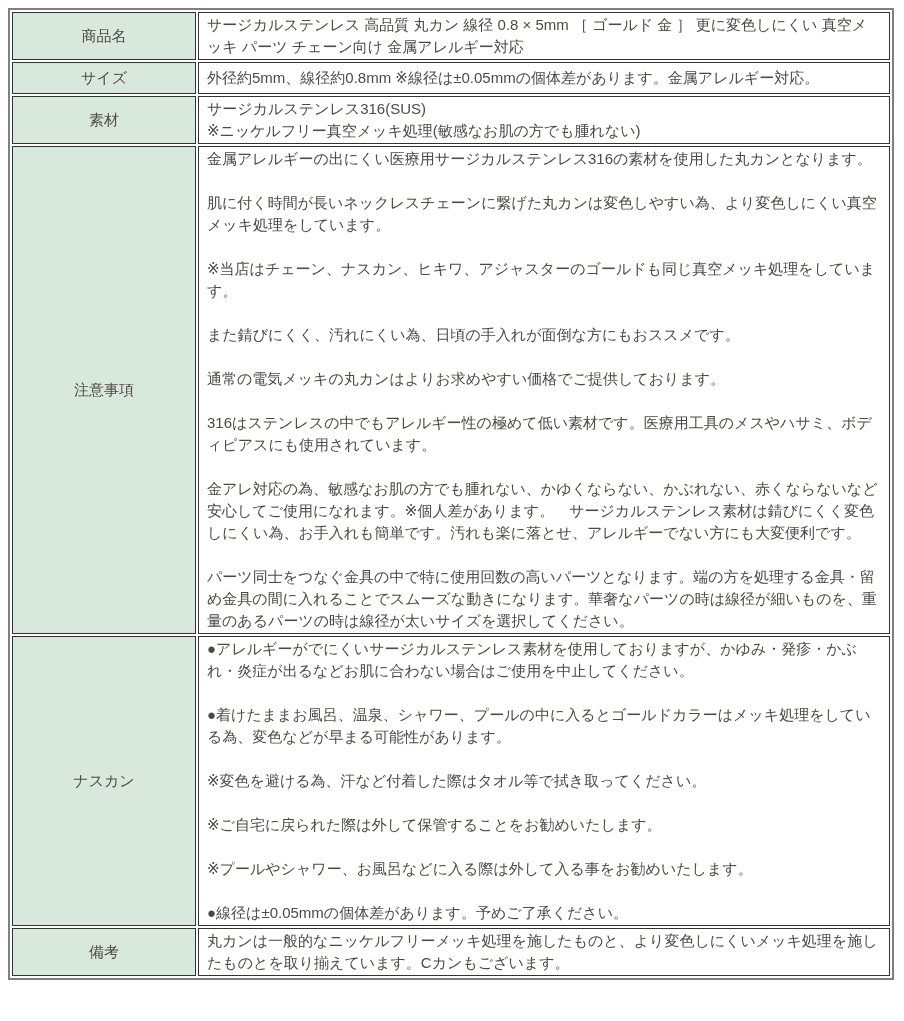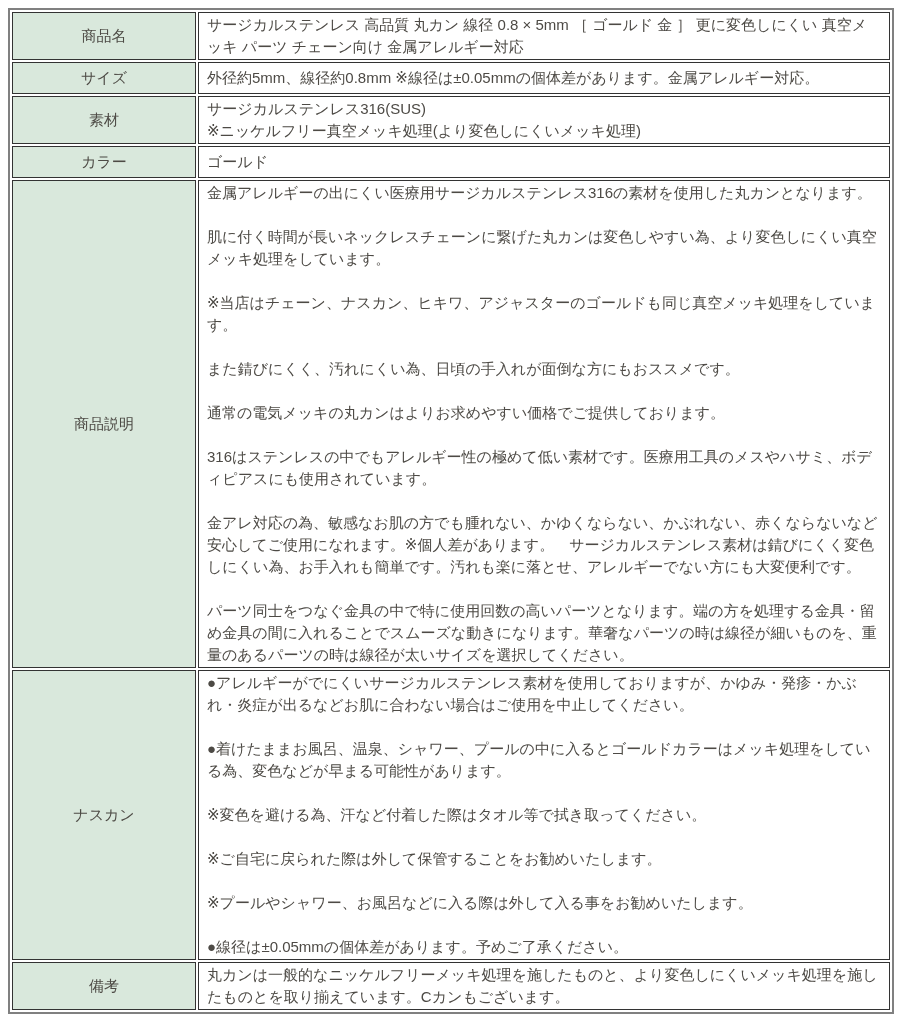--- a/index.html
+++ b/index.html
@@ -48,28 +48,24 @@
       <td class="row-label">商品名</td>
       <td class="row-content">サージカルステンレス 高品質 丸カン 線径 0.8 × 5mm ［ ゴールド 金 ］ 更に変色しにくい 真空メッキ パーツ チェーン向け 金属アレルギー対応</td>
     </tr>
     <tr>
       <td class="row-label">サイズ</td>
       <td class="row-content">外径約5mm、線径約0.8mm ※線径は±0.05mmの個体差があります。金属アレルギー対応。</td>
     </tr>
     <tr>
       <td class="row-label">素材</td>
       <td class="row-content">サージカルステンレス316(SUS)
-※ニッケルフリー真空メッキ処理(より変色しにくいメッキ処理)</td>
+※ニッケルフリー真空メッキ処理(敏感なお肌の方でも腫れない)</td>
     </tr>
     <tr>
-      <td class="row-label">カラー</td>
-      <td class="row-content">ゴールド</td>
-    </tr>
-    <tr>
-      <td class="row-label">商品説明</td>
+      <td class="row-label">注意事項</td>
       <td class="row-content">金属アレルギーの出にくい医療用サージカルステンレス316の素材を使用した丸カンとなります。
 
 肌に付く時間が長いネックレスチェーンに繋げた丸カンは変色しやすい為、より変色しにくい真空メッキ処理をしています。
 
 ※当店はチェーン、ナスカン、ヒキワ、アジャスターのゴールドも同じ真空メッキ処理をしています。
 
 また錆びにくく、汚れにくい為、日頃の手入れが面倒な方にもおススメです。
 
 通常の電気メッキの丸カンはよりお求めやすい価格でご提供しております。
 

